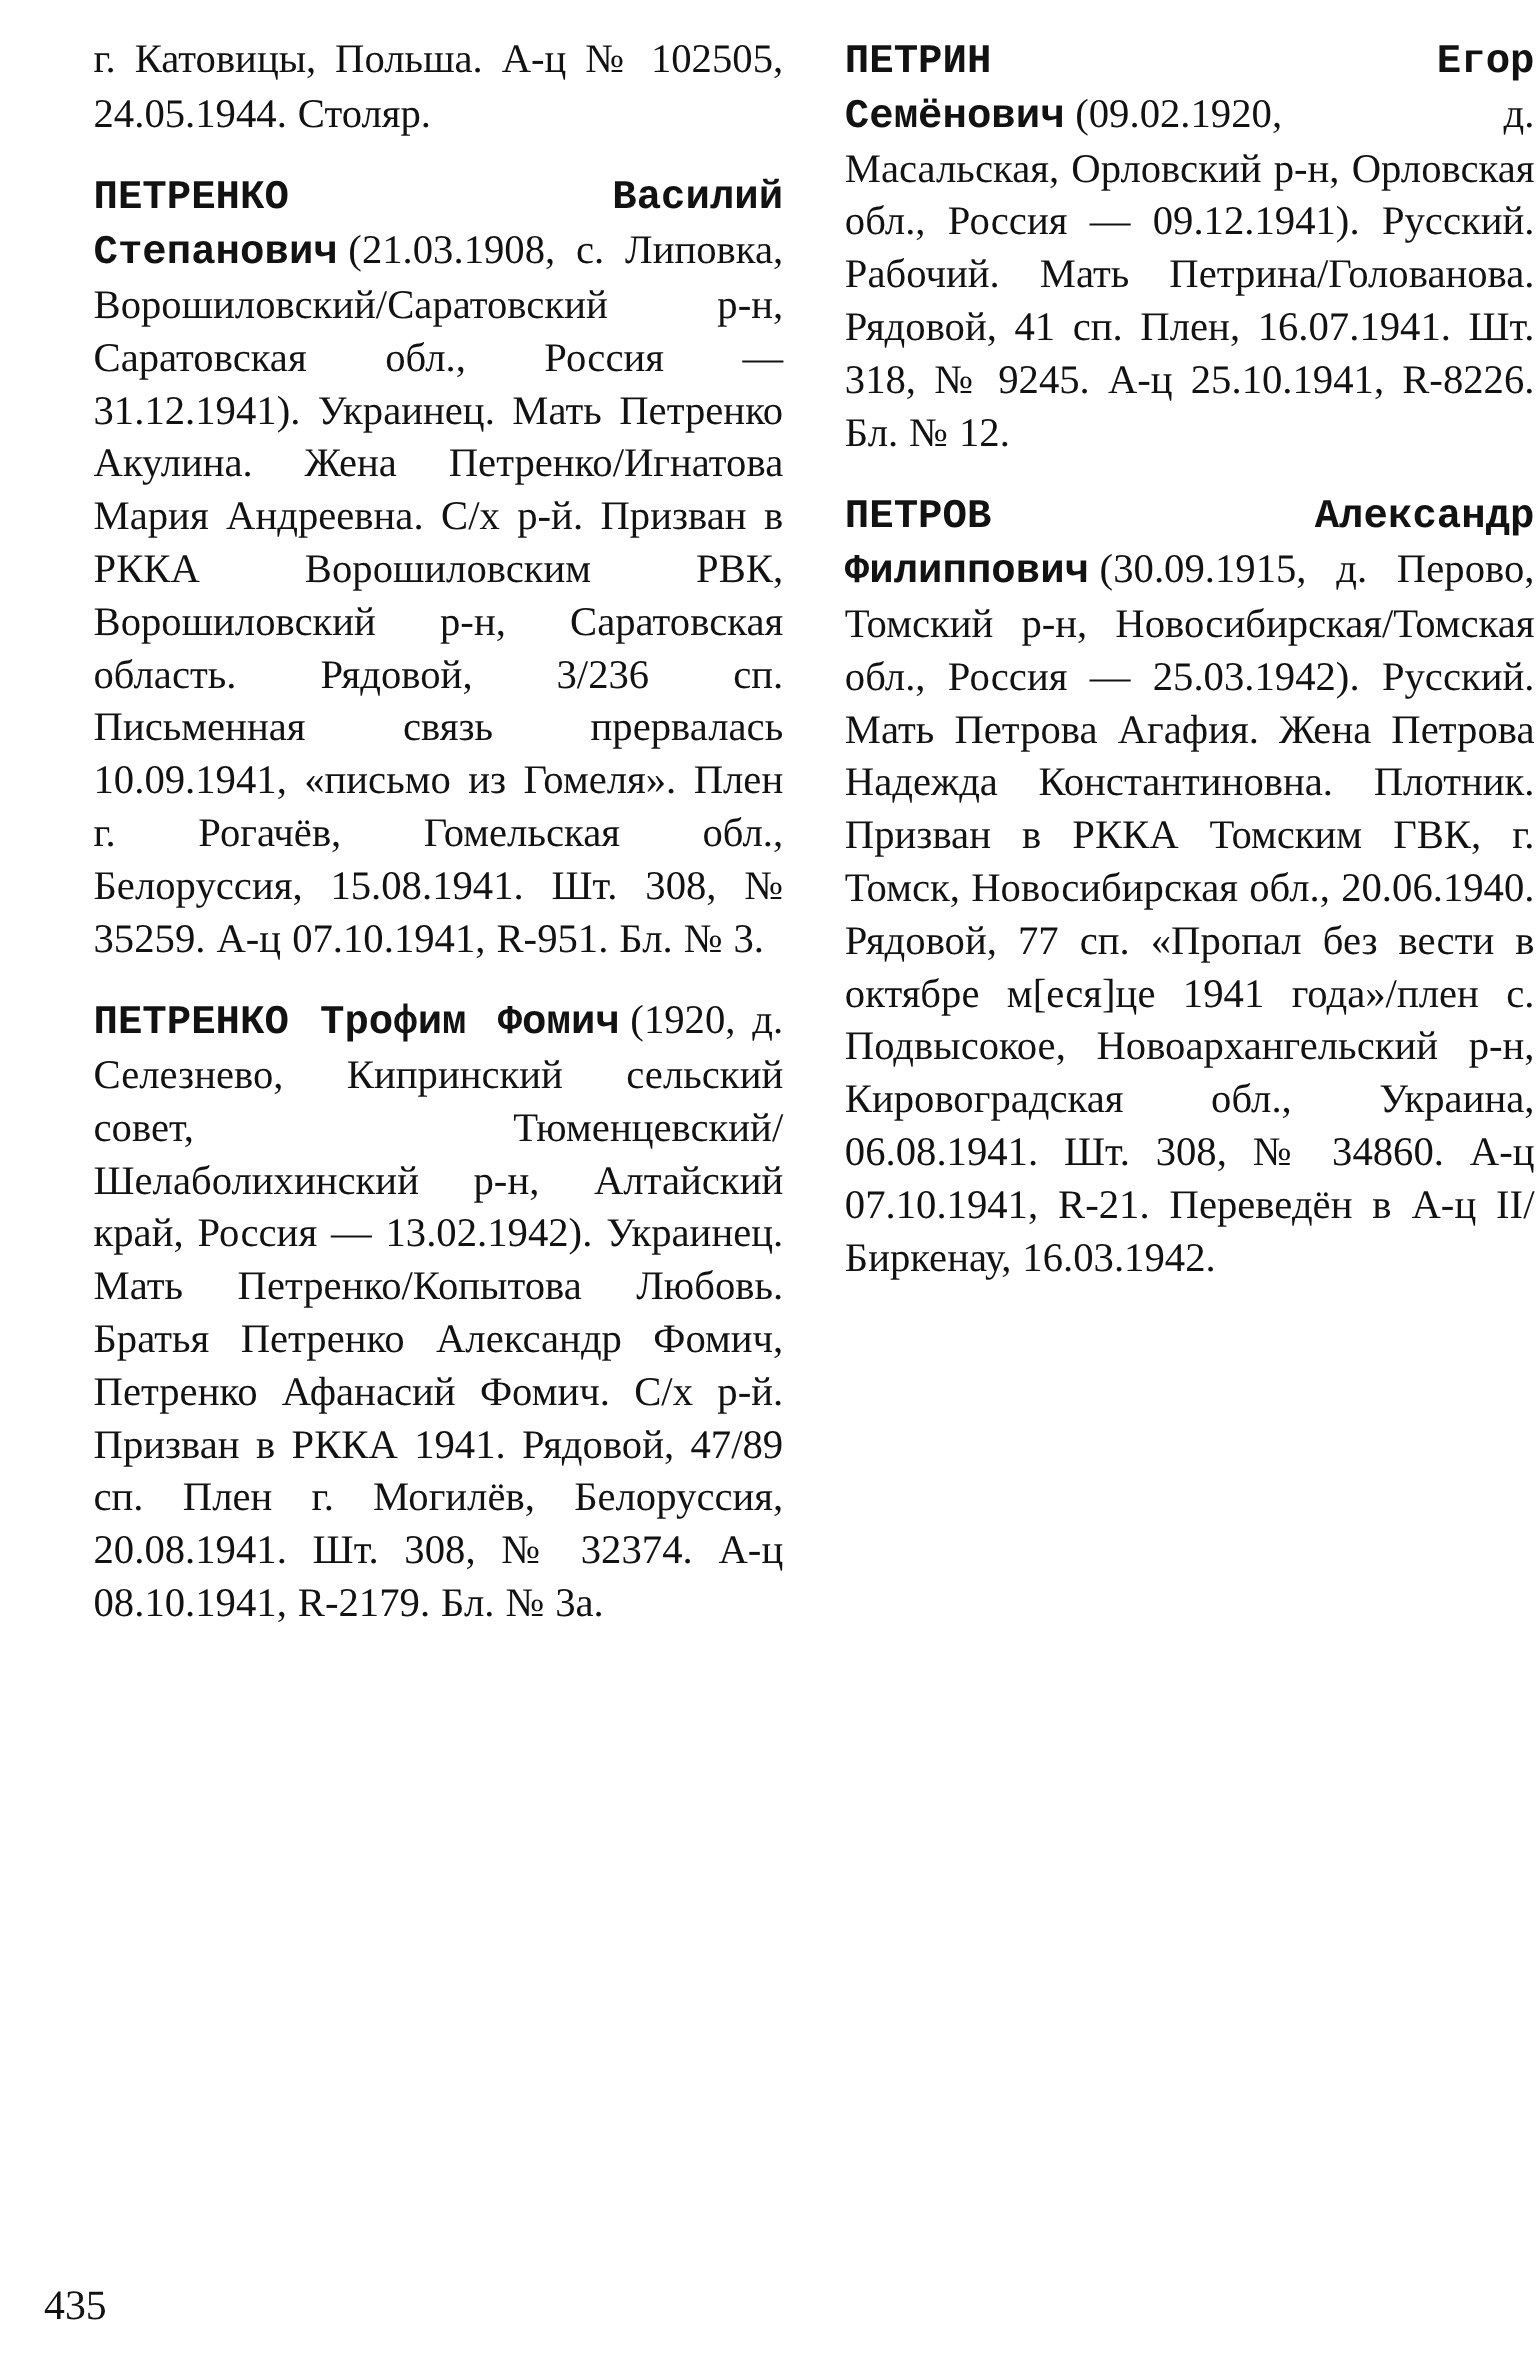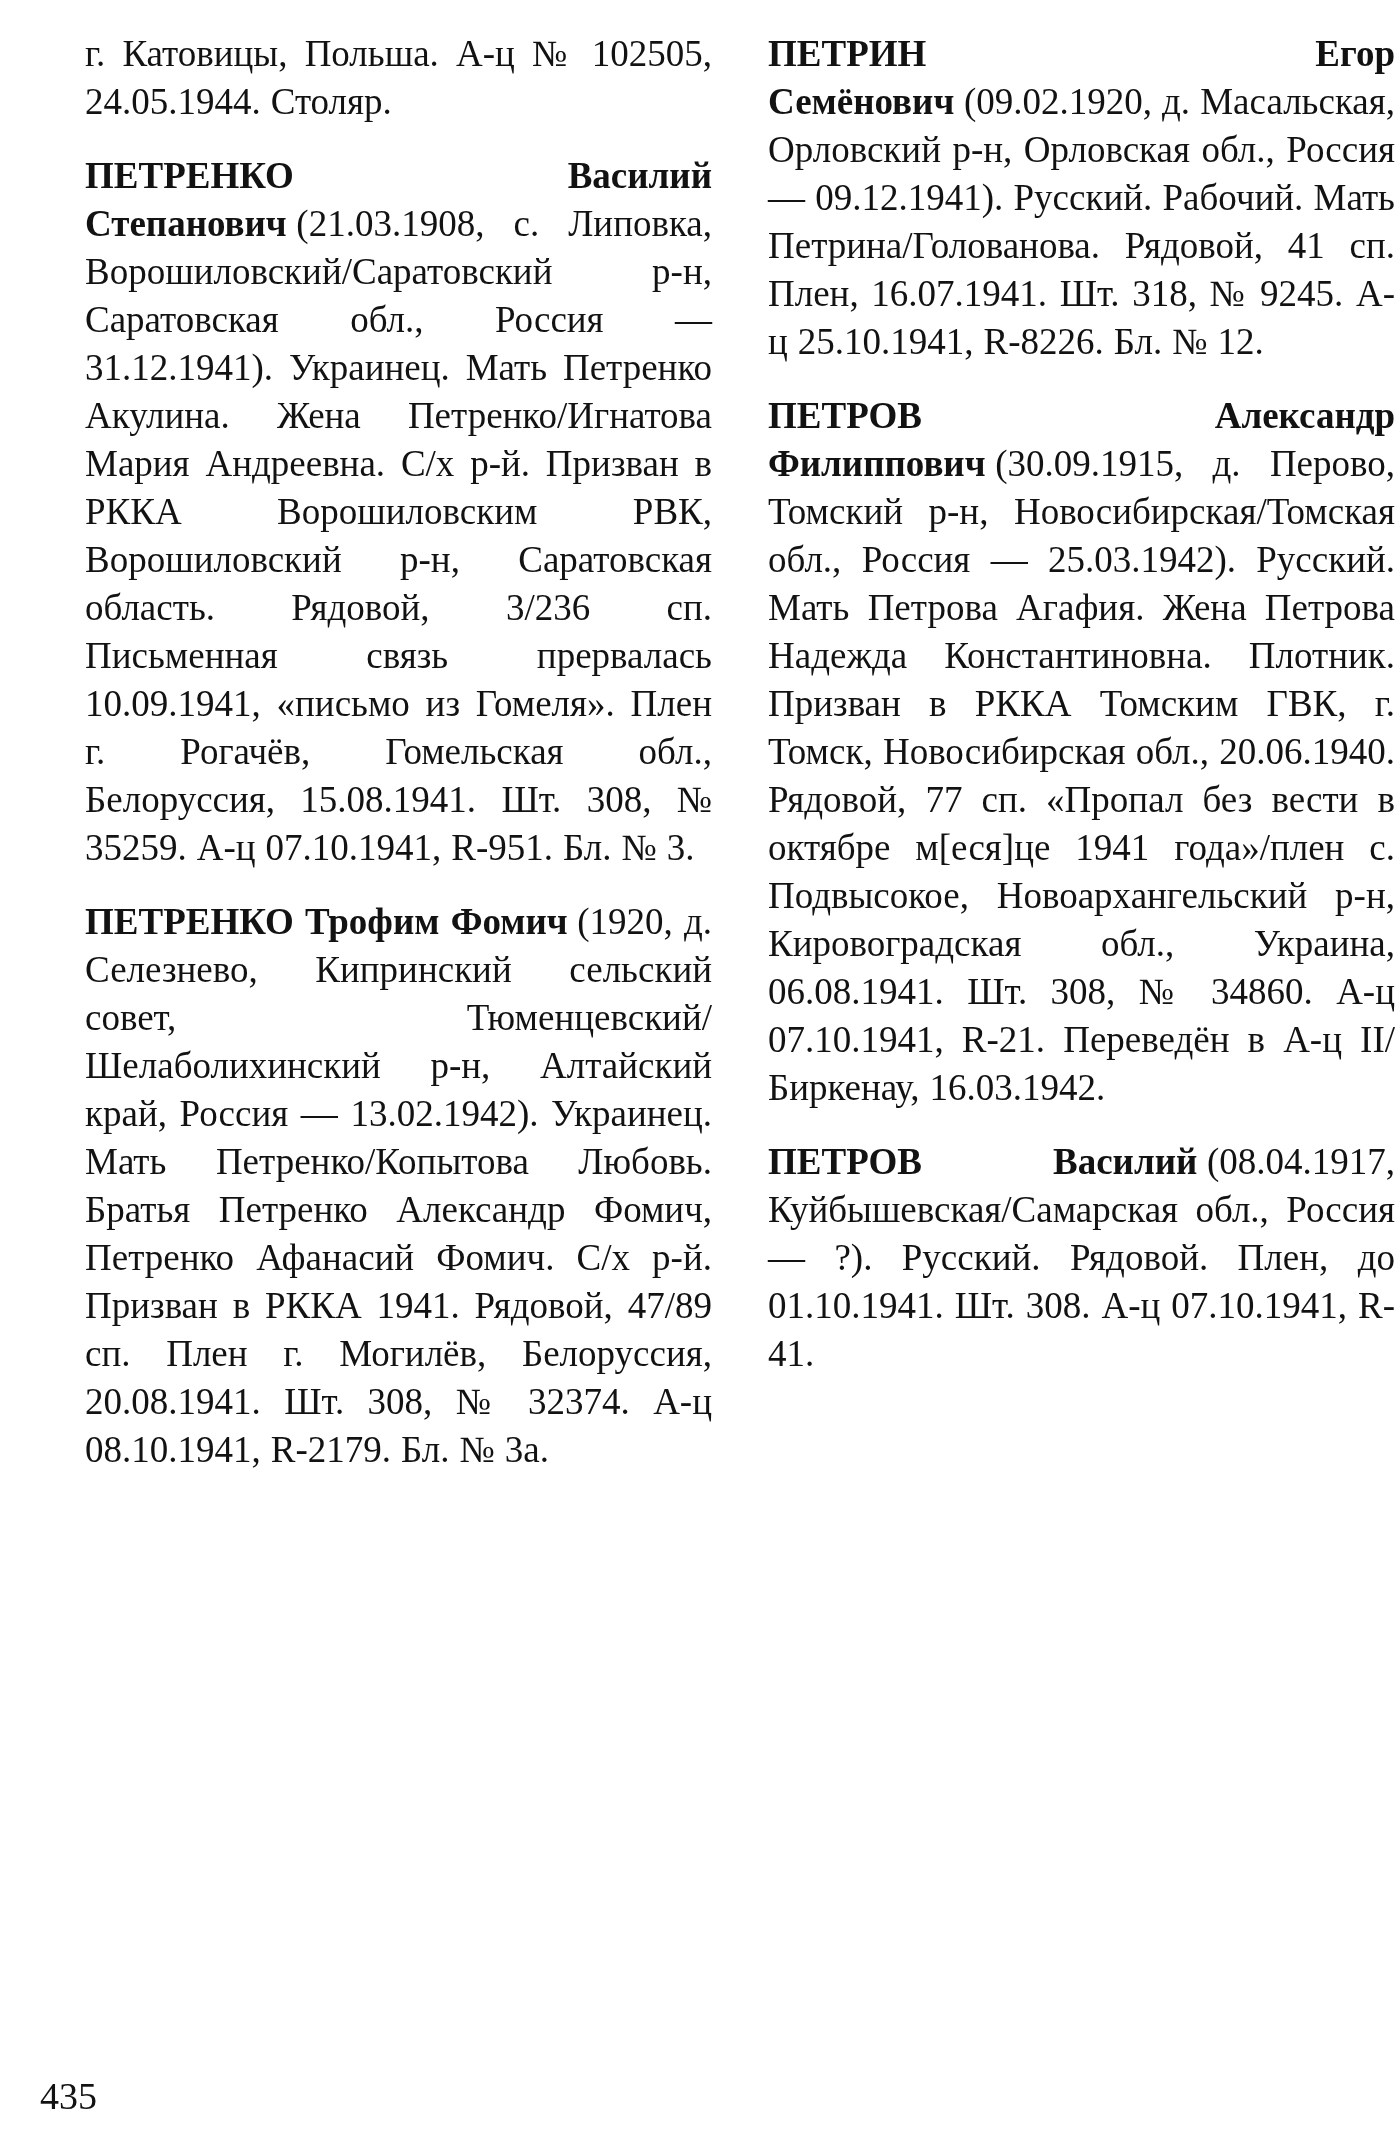--- a/index.html
+++ b/index.html
@@ -34,20 +34,21 @@
     font-size: 37px;
     line-height: 48px;
     text-align: justify;
     text-align-last: left;
     hyphens: auto;
     -webkit-hyphens: auto;
     word-spacing: 0.02em;
   }
   .entry-name {
     font-weight: 700;
+    font-family: Liberation Mono, monospace;
   }
   .entry-name:not(:empty) {
     margin-right: 0.26em;
   }
   .page-number {
     position: absolute;
     top: 2072px;
     left: 0;
     width: 100%;
     text-align: left;
@@ -69,19 +70,18 @@
 
       <p class="entry"><b class="entry-name">ПЕТРЕНКО Трофим Фомич</b><span class="entry-body">(1920, д. Селезнево, Кипринский сельский совет, Тюменцевский/Шелаболихинский р-н, Алтайский край, Россия — 13.02.1942). Украинец. Мать Петренко/Копытова Любовь. Братья Петренко Александр Фомич, Петренко Афанасий Фомич. С/х р-й. Призван в РККА 1941. Рядовой, 47/89 сп. Плен г. Могилёв, Белоруссия, 20.08.1941. Шт. 308, № 32374. А-ц 08.10.1941, R-2179. Бл. № 3а.</span></p>
     </div>
 
     <div class="col">
       <p class="entry"><b class="entry-name">ПЕТРИН Егор Семёнович</b><span class="entry-body">(09.02.1920, д. Масальская, Орловский р-н, Орловская обл., Россия — 09.12.1941). Русский. Рабочий. Мать Петрина/Голованова. Рядовой, 41 сп. Плен, 16.07.1941. Шт. 318, № 9245. А-ц 25.10.1941, R-8226. Бл. № 12.</span></p>
 
       <p class="entry"><b class="entry-name">ПЕТРОВ Александр Филиппович</b><span class="entry-body">(30.09.1915, д. Перово, Томский р-н, Новосибирская/Томская обл., Россия — 25.03.1942). Русский. Мать Петрова Агафия. Жена Петрова Надежда Константиновна. Плотник. Призван в РККА Томским ГВК, г. Томск, Новосибирская обл., 20.06.1940. Рядовой, 77 сп. «Пропал без вести в октябре м[еся]це 1941 года»/плен с. Подвысокое, Новоархангельский р-н, Кировоградская обл., Украина, 06.08.1941. Шт. 308, № 34860. А-ц 07.10.1941, R-21. Переведён в А-ц II/Биркенау, 16.03.1942.</span></p>
 
 
-      <p class="entry"><b class="entry-name">ПЕТРОВ Василий</b><span class="entry-body">(08.04.1917, Куйбышевская/Самарская обл., Россия — ?). Русский. Рядовой. Плен, до 01.10.1941. Шт. 308. А-ц 07.10.1941, R-41.</span></p>
     </div>
 
   </div>
 
   <div class="page-number">435</div>
 </div>
 
 </body></html>

